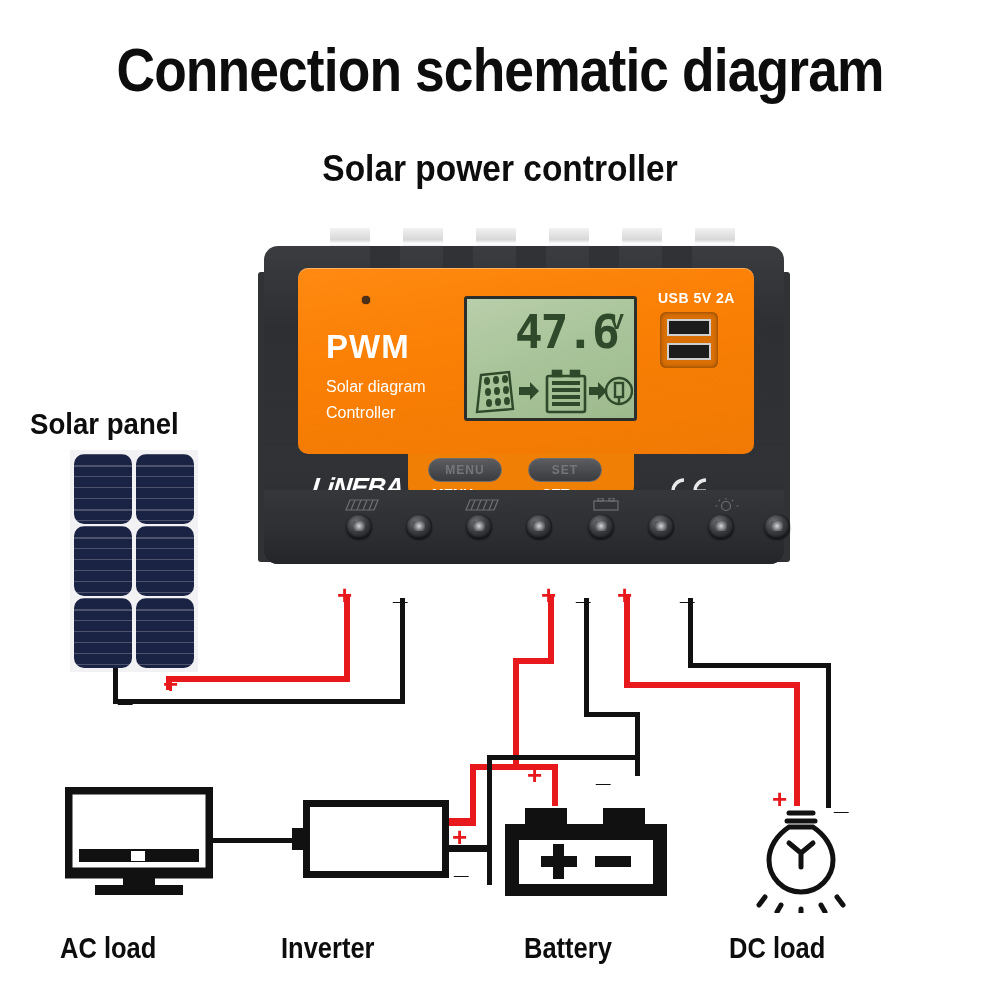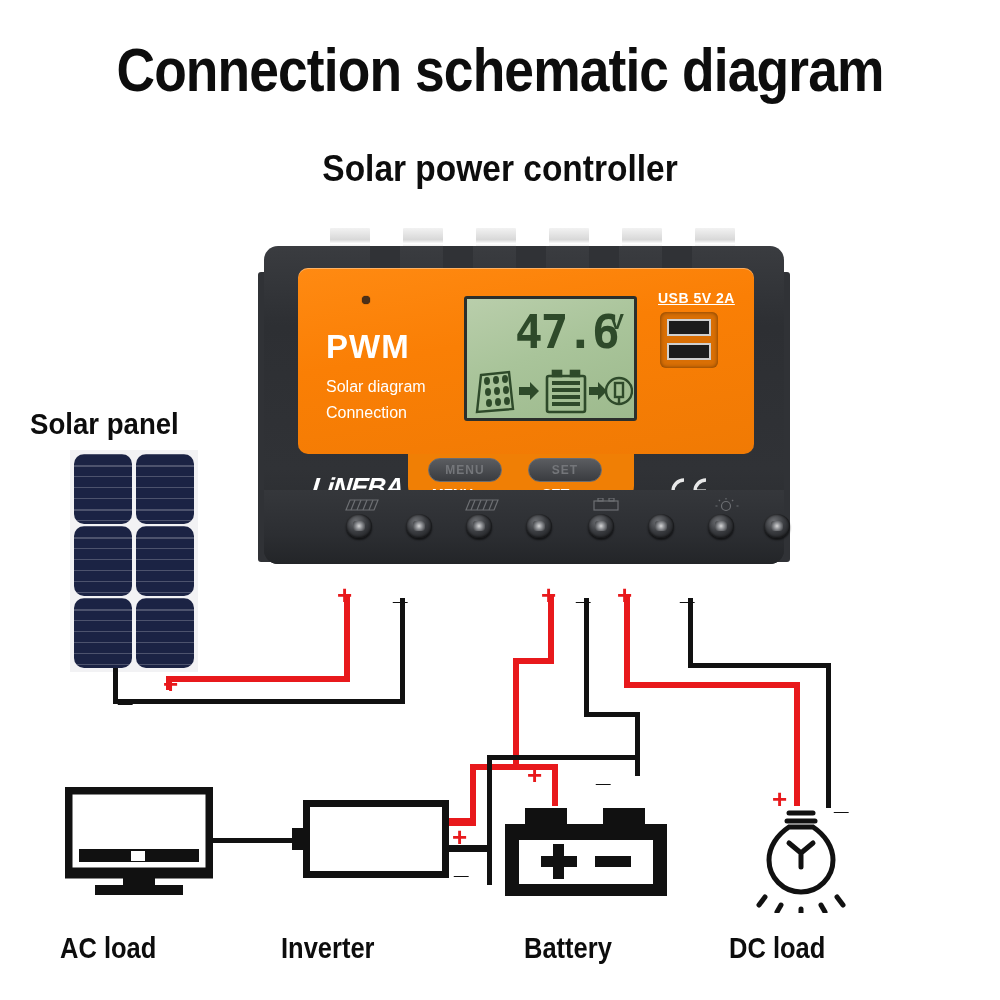--- a/index.html
+++ b/index.html
@@ -92,21 +92,21 @@
     font-size:46px; font-weight:bold; color:#2e4a2a; letter-spacing:-2px;
   }
   #lcd-unit {
     position:absolute; right:10px; top:10px;
     font-size:22px; font-weight:bold; color:#2e4a2a;
   }
   #lcd-icons { position:absolute; left:8px; top:68px; width:158px; height:50px; }
 
   #usb-label {
     position:absolute; left:360px; top:22px; color:#fff;
-    font-size:14px; font-weight:bold; letter-spacing:.5px;text-decoration:underline;
+    font-size:14px; font-weight:bold; letter-spacing:.5px;
   }
   #usb-port {
     position:absolute; left:362px; top:44px; width:58px; height:56px;
     background:#d96f05; border-radius:6px;
     box-shadow: inset 0 0 4px rgba(0,0,0,.5);
   }
   .usb-slot {
     position:absolute; left:7px; width:44px; height:17px;
     background:#1c1c1c; border:2px solid #cfcfcf;
   }
@@ -214,21 +214,21 @@
     <div class="notch" style="left:112px;"></div>
     <div class="notch" style="left:185px;"></div>
     <div class="notch" style="left:258px;"></div>
     <div class="notch" style="left:331px;"></div>
     <div class="notch" style="left:404px;"></div>
 
     <div id="faceplate">
       <div id="led"></div>
       <div id="pwm">PWM</div>
       <div id="sc1">Solar diagram</div>
-      <div id="sc2">Connection</div>
+      <div id="sc2">Controller</div>
 
       <div id="lcd">
         <div id="lcd-num">47.6</div>
         <div id="lcd-unit">V</div>
         <svg id="lcd-icons" viewBox="0 0 158 50">
 
           <g fill="none" stroke="#2e4a2a" stroke-width="2.4">
             <path d="M6 8 L34 5 L38 42 L2 45 Z"></path>
           </g>
           <g fill="#2e4a2a">

